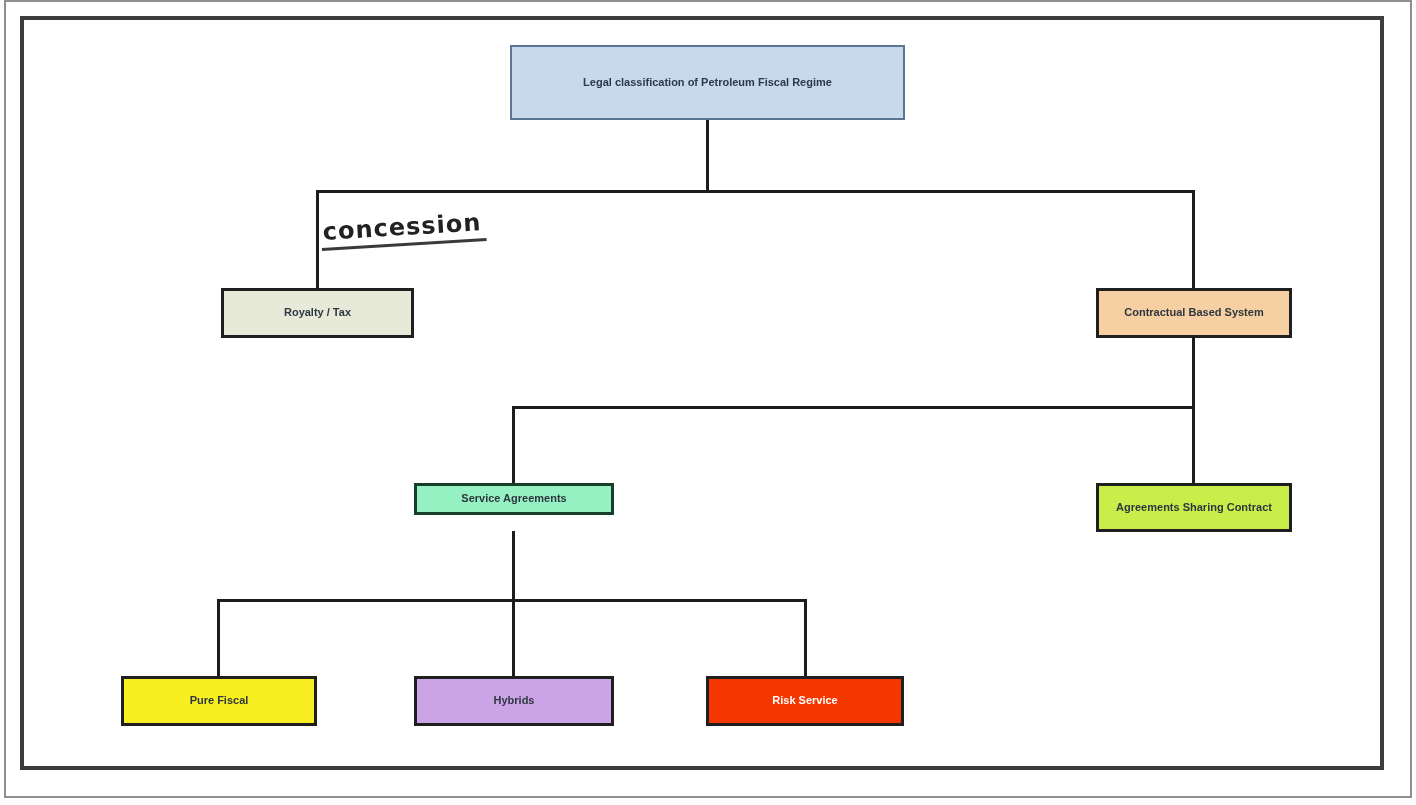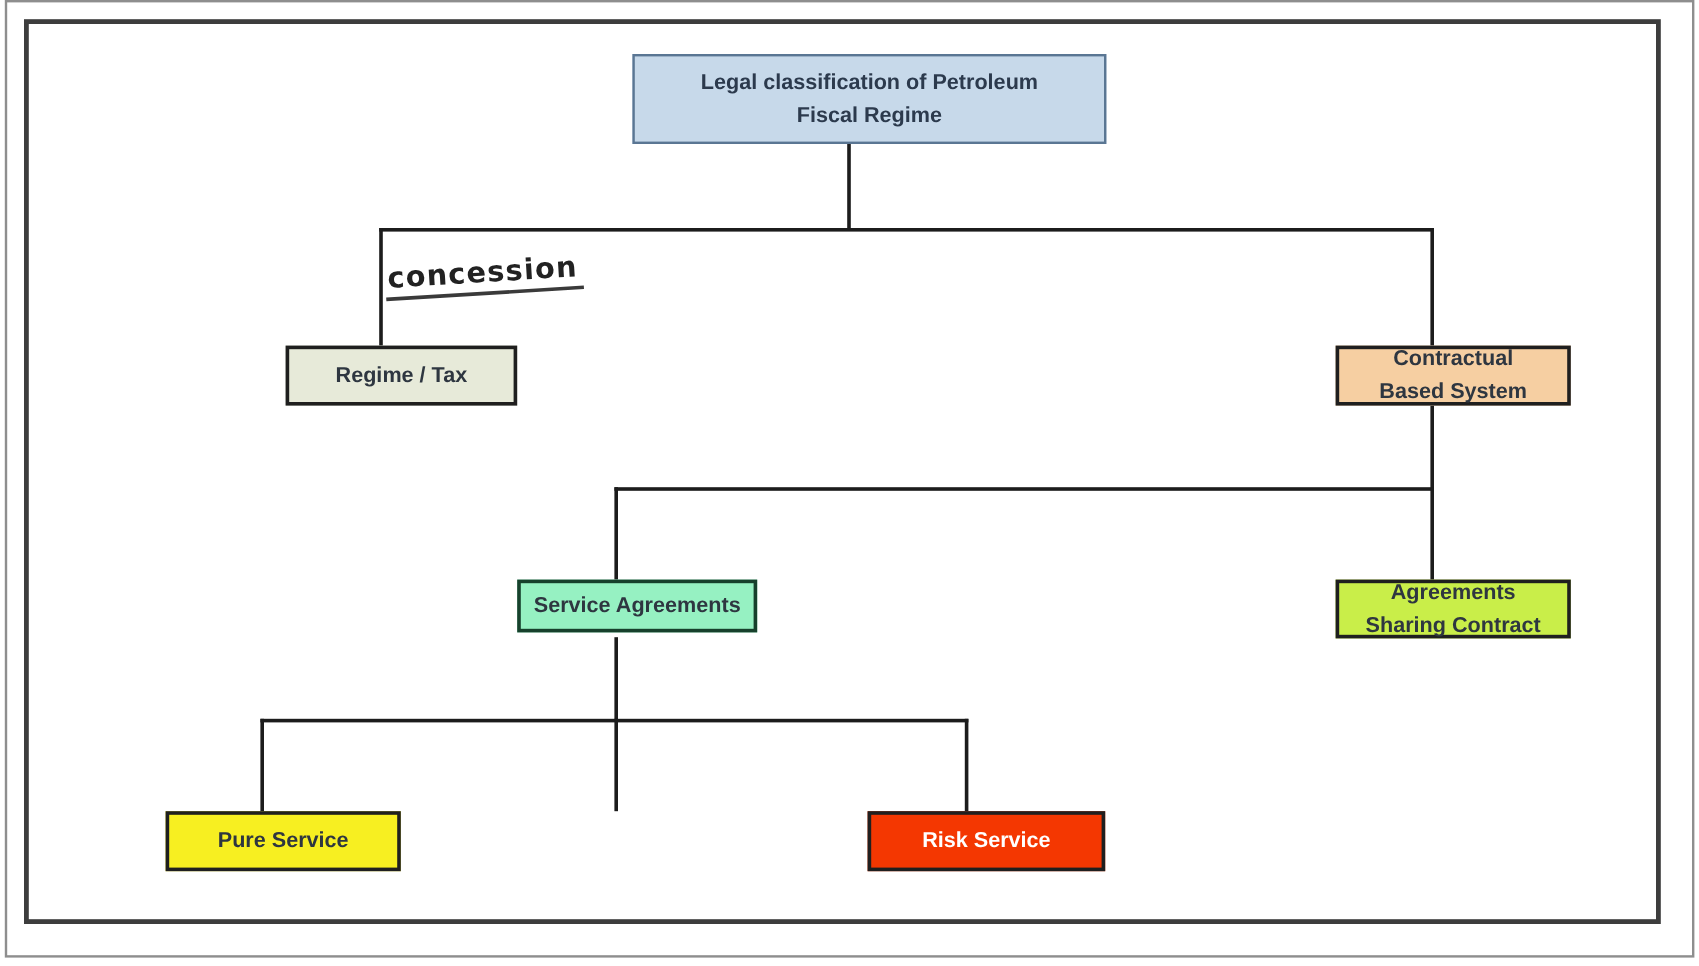--- a/index.html
+++ b/index.html
@@ -24,36 +24,35 @@
     box-sizing: border-box;
     background: #ffffff;
   }
   .node {
     position: absolute;
     box-sizing: border-box;
     display: flex;
     align-items: center;
     justify-content: center;
     text-align: center;
-    font-size: 18px;
+    font-size: 11px;
     font-weight: 600;
     color: #2e3640;
     line-height: 1.55;
     border: 3px solid #1f1f1f;
-    margin-left: 17px;
   }
   .node-root {
     left: 510px; top: 45px; width: 395px; height: 75px;
     border-width: 2px;
     padding: 0 38px;
     color: #2c3a4d;
   }
   .node-royalty   { left: 221px;  top: 288px; width: 193px; height: 50px; }
   .node-contract  { left: 1096px; top: 288px; width: 196px; height: 50px; padding: 16px 20px; }
-  .node-service   { left: 414px;  top: 483px; width: 200px; height: 44px; }
+  .node-service   { left: 414px;  top: 483px; width: 200px; height: 32px; }
   .node-psc       { left: 1096px; top: 483px; width: 196px; height: 49px; padding: 0 14px; }
   .node-pure      { left: 121px;  top: 676px; width: 196px; height: 50px; }
   .node-hybrids   { left: 414px;  top: 676px; width: 200px; height: 50px; }
   .node-risk      { left: 706px;  top: 676px; width: 198px; height: 50px; }
 
   .connector {
     position: absolute;
     background: #1c1c1c;
   }
   .c-v1 { left: 706px;  top: 118px; width: 3px;   height: 73px;  }
@@ -98,27 +97,28 @@
   <div class="connector c-h2"></div>
   <div class="connector c-v5"></div>
   <div class="connector c-v6"></div>
   <div class="connector c-h3"></div>
   <div class="connector c-v7"></div>
   <div class="connector c-v8"></div>
   <div class="connector c-v9"></div>
 
   <div class="node node-root" style="background-color: rgb(199, 217, 234); border-color: rgb(90, 118, 147);">Legal classification of Petroleum Fiscal Regime</div>
 
-  <div class="node node-royalty" style="background-color: rgb(231, 234, 217); border-color: rgb(31, 31, 31);">Regime / Tax</div>
+  <div class="node node-royalty" style="background-color: rgb(231, 234, 217); border-color: rgb(31, 31, 31);">Royalty / Tax</div>
 
   <div class="node node-contract" style="background-color: rgb(246, 207, 162); border-color: rgb(31, 31, 31);">Contractual Based System</div>
 
   <div class="node node-service" style="background-color: rgb(150, 241, 194); border-color: rgb(23, 64, 44);">Service Agreements</div>
 
   <div class="node node-psc" style="background-color: rgb(201, 238, 73); border-color: rgb(31, 31, 31);">Agreements Sharing Contract</div>
 
-  <div class="node node-pure" style="background-color: rgb(247, 239, 33); border-color: rgb(31, 31, 31);">Pure Service</div>
+  <div class="node node-pure" style="background-color: rgb(247, 239, 33); border-color: rgb(31, 31, 31);">Pure Fiscal</div>
 
+  <div class="node node-hybrids" style="background-color: rgb(203, 164, 232); border-color: rgb(31, 31, 31);">Hybrids</div>
 
   <div class="node node-risk" style="background-color: rgb(244, 55, 1); border-color: rgb(31, 31, 31); color: #ffffff;">Risk Service</div>
 
   <div class="annotation">concession</div>
 </div>
 
 </body></html>

